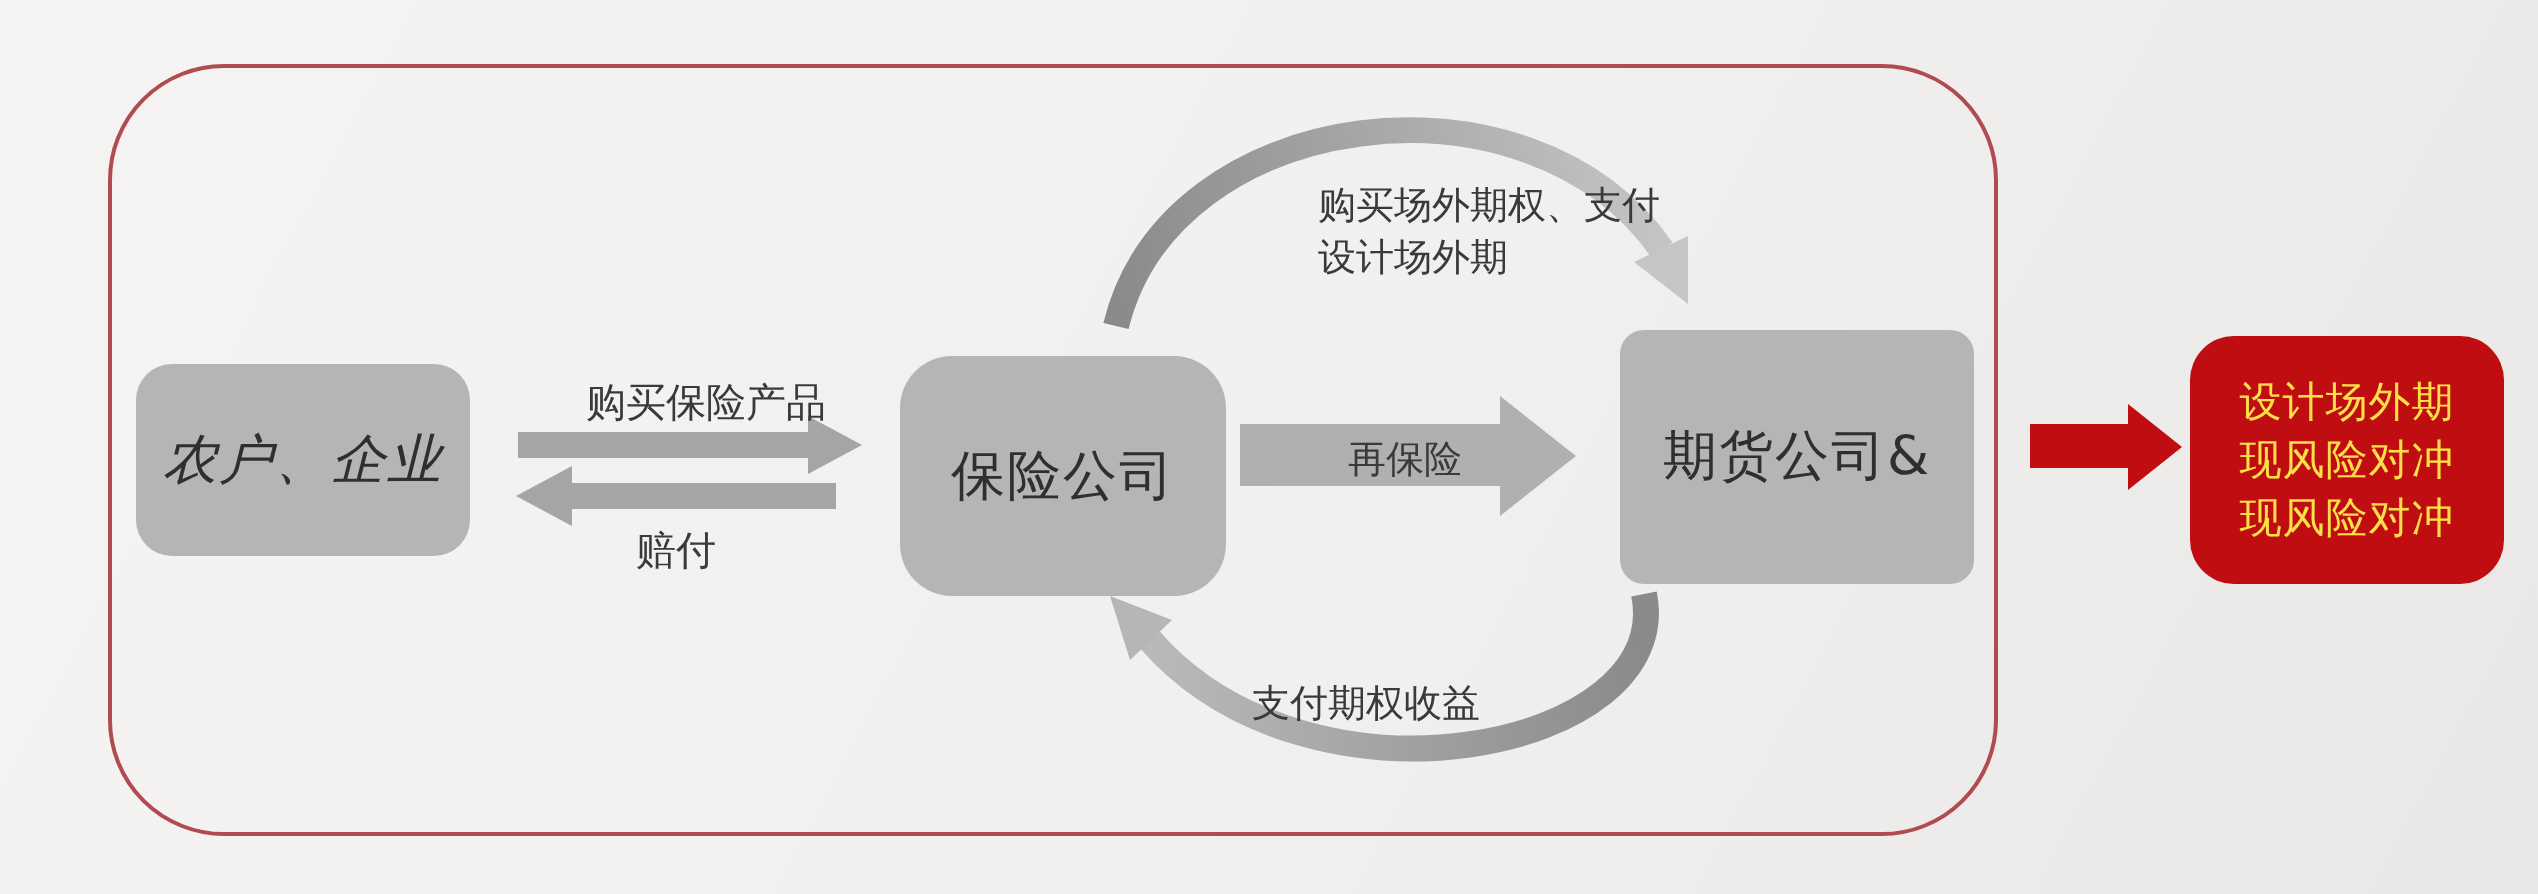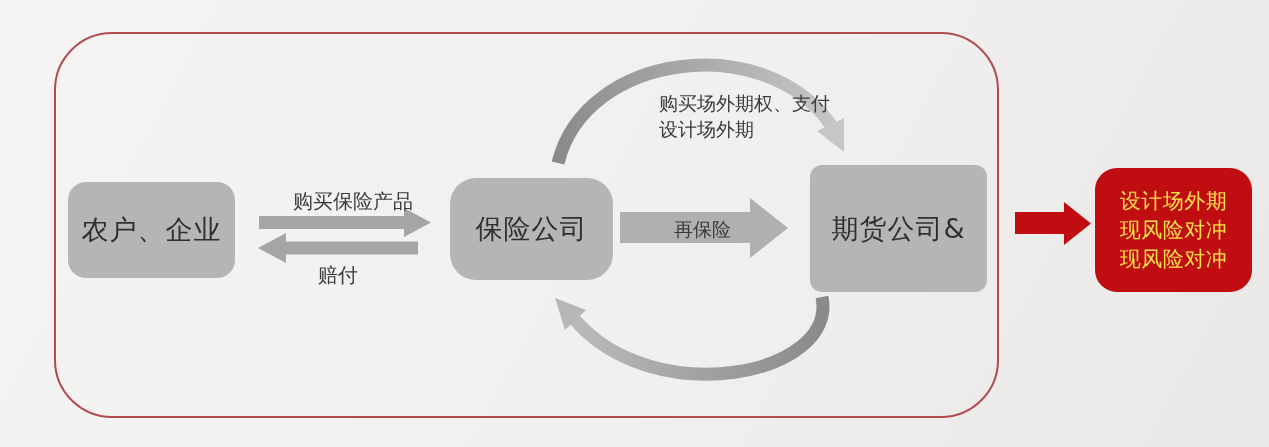--- a/index.html
+++ b/index.html
@@ -17,22 +17,22 @@
     position:absolute;left:54px;top:32px;width:941px;height:382px;
     border:2.5px solid #b04b50;border-radius:58px;
     background:transparent;
   }
   svg.arrow-layer{position:absolute;left:0;top:0;width:1269px;height:447px;pointer-events:none;}
   .node{
     position:absolute;display:flex;align-items:center;justify-content:center;
     background:#b5b5b5;color:#2f2f2f;
     font-size:27px;letter-spacing:1px;
   }
-  .node-farmers{left:68px;top:182px;width:167px;height:96px;border-radius:18px;}
-  .node-insurance{left:450px;top:178px;width:163px;height:102px;border-radius:26px;}
+  .node-farmers{left:68px;top:182px;width:167px;height:96px;border-radius:18px;font-style:italic;}
+  .node-insurance{left:450px;top:178px;width:163px;height:120px;border-radius:26px;}
   .node-futures{left:810px;top:165px;width:177px;height:127px;border-radius:12px;}
   .node-futures .lines{text-align:left;line-height:36px;}
   .node-result{
     left:1095px;top:168px;width:157px;height:124px;border-radius:22px;
     background:#c00d11;color:#fde047;font-size:21px;
   }
   .node-result .lines{text-align:left;line-height:29px;letter-spacing:0.5px;}
   .edge-label{
     position:absolute;color:#3a3a3a;font-size:20px;white-space:nowrap;
   }
@@ -102,14 +102,15 @@
 
   <div class="edge-label lbl-claims">赔付</div>
 
   <div class="edge-label lbl-reinsurance">再保险</div>
 
   <div class="edge-label lbl-buy-otc">
     <div>购买场外期权、支付</div>
     <div>设计场外期</div>
   </div>
 
+  <div class="edge-label lbl-pay-income">支付期权收益</div>
 
 </div>
 
 </body></html>

